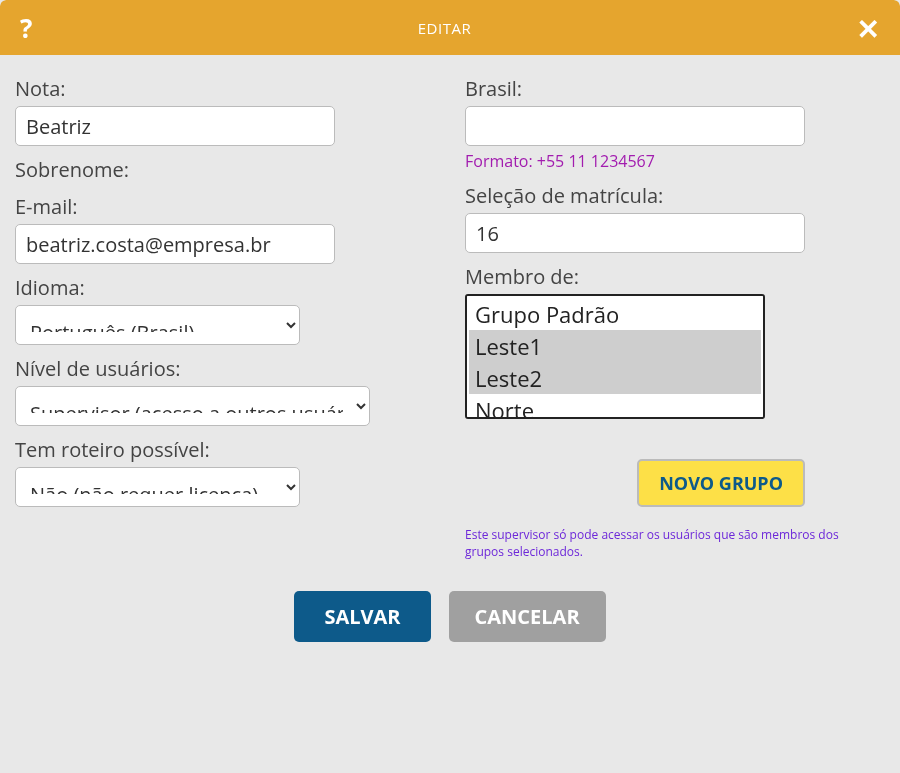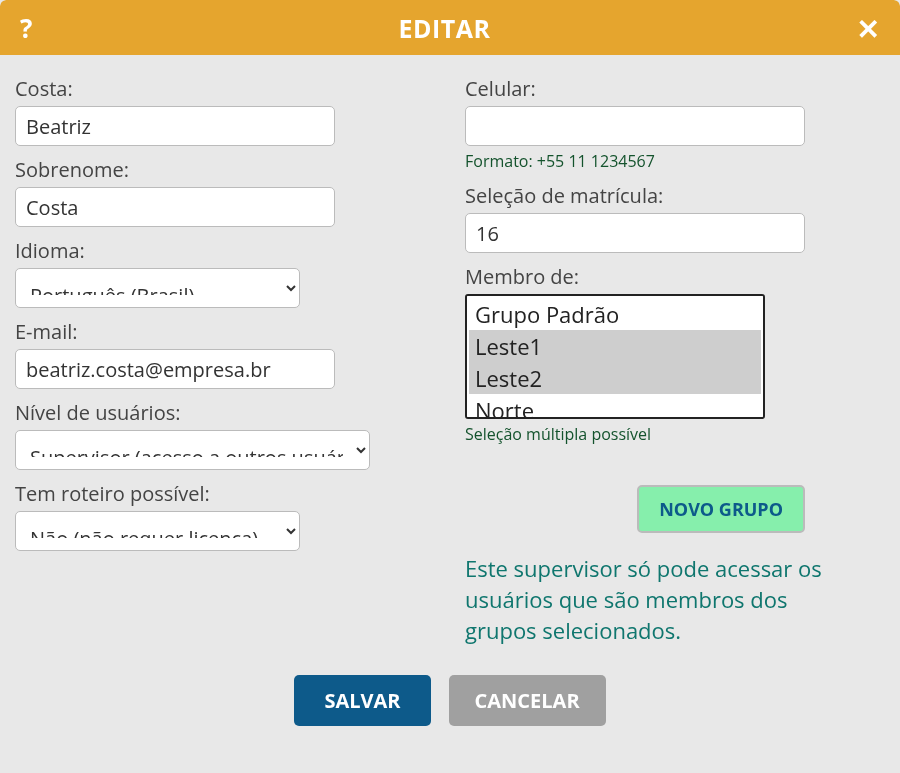--- a/index.html
+++ b/index.html
@@ -24,22 +24,22 @@
       justify-content: space-between;
       padding: 0 20px;
       border-radius: 6px 6px 0 0;
     }
     .modal-header .help-icon {
       font-size: 26px;
       font-weight: bold;
       cursor: pointer;
     }
     .modal-header .title {
-      font-size: 25px;
-      font-weight: 700;
+      font-size: 15px;
+      font-weight: 400;
       letter-spacing: 0.5px;
     }
     .modal-header .close-icon {
       font-size: 28px;
       font-weight: bold;
       cursor: pointer;
       line-height: 1;
     }
     .modal-body {
       padding: 20px 15px 10px 15px;
@@ -97,44 +97,44 @@
       padding: 1px 6px;
       color: #222;
     }
     textarea {
       height: 62px;
       width: 275px;
       resize: both;
     }
     .hint {
       font-size: 16px;
-      color: #14532d;
+      color: #a21caf;
       margin-top: 4px;
     }
     .btn-novo-grupo-wrap {
       margin-top: 40px;
       display: flex;
       justify-content: flex-end;
       width: 340px;
     }
     .btn-outline {
-      background: #86efac;
+      background: #fde047;
       border: 2px solid #bbb;
       border-radius: 5px;
       color: #0d5a8a;
       font-size: 18px;
       font-weight: 700;
       padding: 10px 20px;
       cursor: pointer;
       font-family: inherit;
     }
     .supervisor-note {
       margin-top: 20px;
-      font-size: 22px;
-      color: #0f766e;
+      font-size: 12px;
+      color: #6d28d9;
       width: 395px;
       line-height: 1.4;
     }
     .modal-footer {
       display: flex;
       justify-content: center;
       gap: 18px;
       padding: 20px 0 30px 0;
     }
     .btn-primary {
@@ -170,80 +170,78 @@
   <span class="help-icon">?</span>
   <span class="title">EDITAR</span>
   <span class="close-icon">✕</span>
 </div>
 
 <div class="modal-body">
 
   <div class="col col-left">
 
     <div class="form-group">
-      <label>Costa:</label>
+      <label>Nota:</label>
       <input type="text" class="input-narrow" value="Beatriz" style="">
     </div>
 
     <div class="form-group">
       <label>Sobrenome:</label>
-      <input type="text" class="input-narrow" value="Costa" style="">
+    </div>
+
+    <div class="form-group">
+      <label>E-mail:</label>
+      <input type="text" class="input-narrow" value="beatriz.costa@empresa.br" style="">
     </div>
 
     <div class="form-group">
       <label>Idioma:</label>
       <select class="narrow">
         <option selected="">Português (Brasil)</option>
       </select>
     </div>
 
     <div class="form-group">
-      <label>E-mail:</label>
-      <input type="text" class="input-narrow" value="beatriz.costa@empresa.br" style="">
-    </div>
-
-    <div class="form-group">
       <label>Nível de usuários:</label>
       <select style="width:355px">
         <option selected="">Supervisor (acesso a outros usuários)</option>
       </select>
     </div>
 
     <div class="form-group">
       <label>Tem roteiro possível:</label>
       <select class="narrow">
         <option selected="">Não (não requer licença)</option>
       </select>
     </div>
 
   </div>
 
   <div class="col col-right">
 
     <div class="form-group">
-      <label>Celular:</label>
+      <label>Brasil:</label>
       <input type="text" class="input-narrow" value="" style="">
       <div class="hint">Formato: +55 11 1234567</div>
     </div>
 
     <div class="form-group">
       <label>Seleção de matrícula:</label>
       <input type="text" class="input-narrow" value="16" style="">
     </div>
 
 
     <div class="form-group">
       <label>Membro de:</label>
       <select multiple="" class="groups" id="groups-select">
           <option>Grupo Padrão</option>
           <option selected="">Leste1</option>
           <option selected="">Leste2</option>
           <option>Norte</option>
         </select>
-      <div class="hint">Seleção múltipla possível</div>
     </div>
 
     <div class="btn-novo-grupo-wrap">
       <button class="btn-outline">NOVO GRUPO</button>
     </div>
 
     <div class="supervisor-note">Este supervisor só pode acessar os usuários que são membros dos grupos selecionados.</div>
 
   </div>
 

